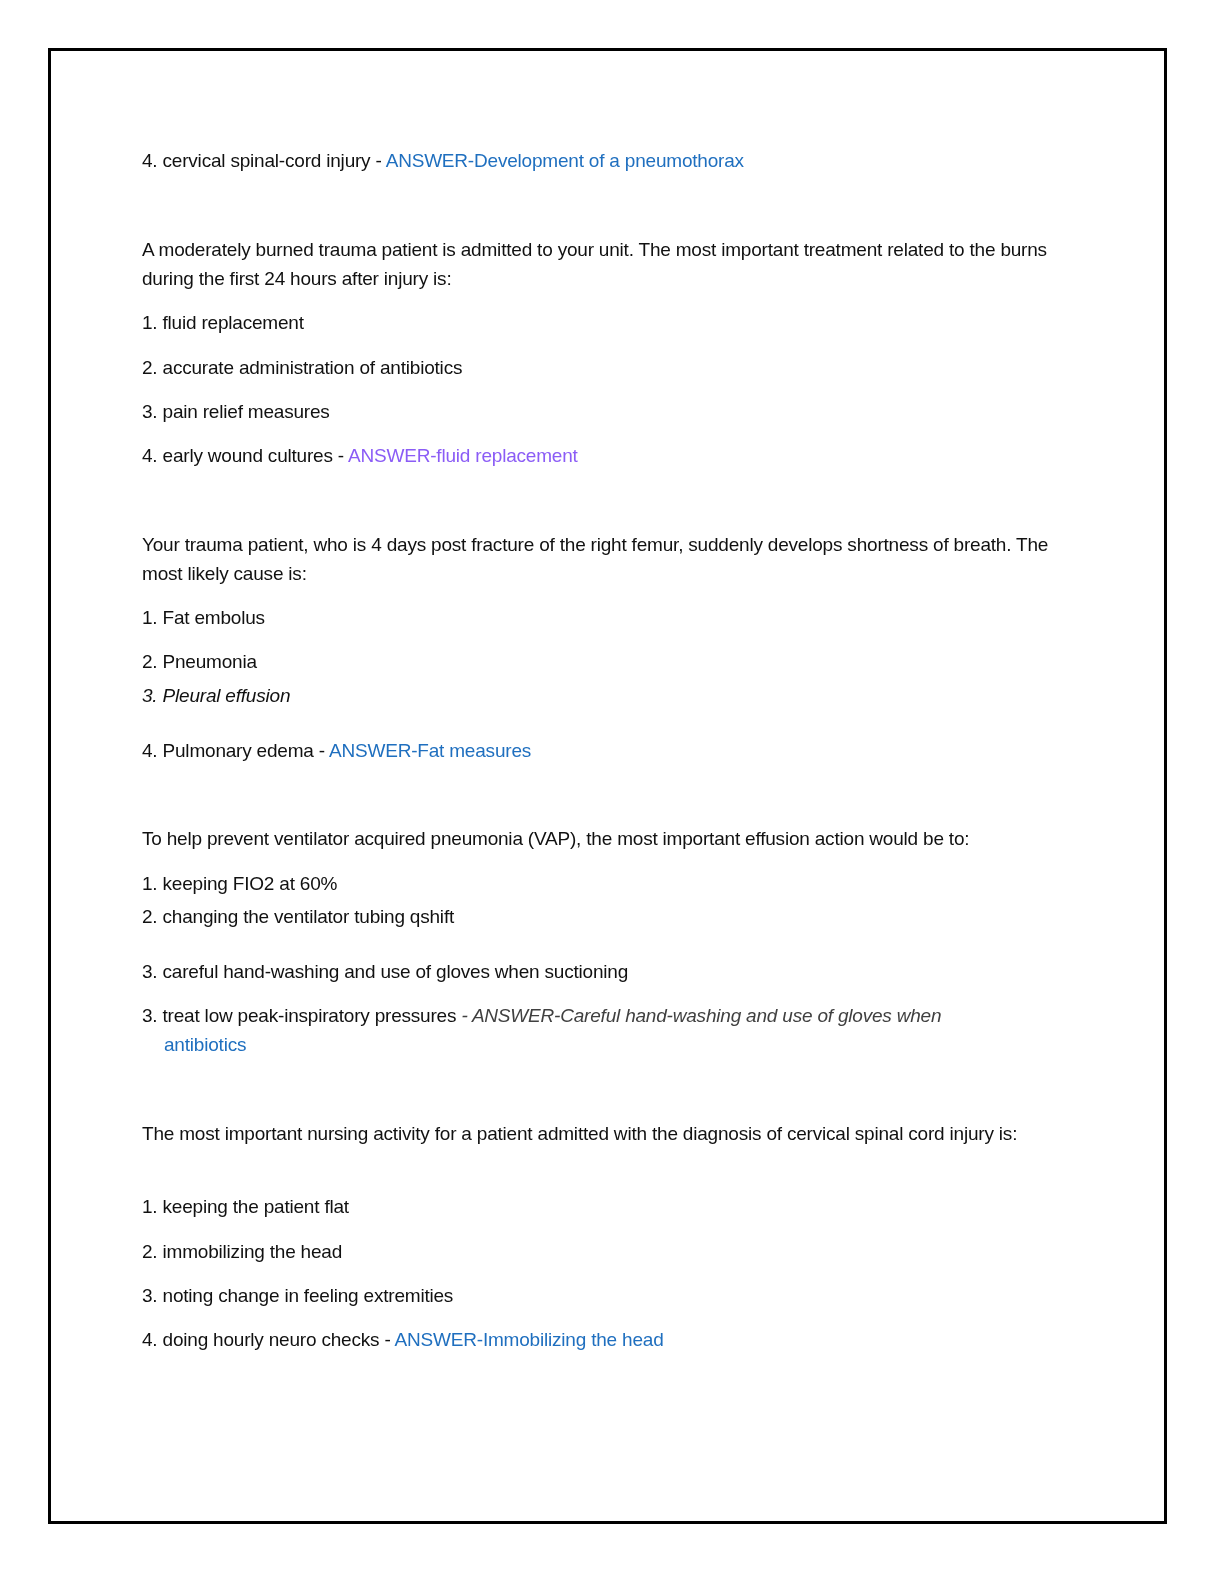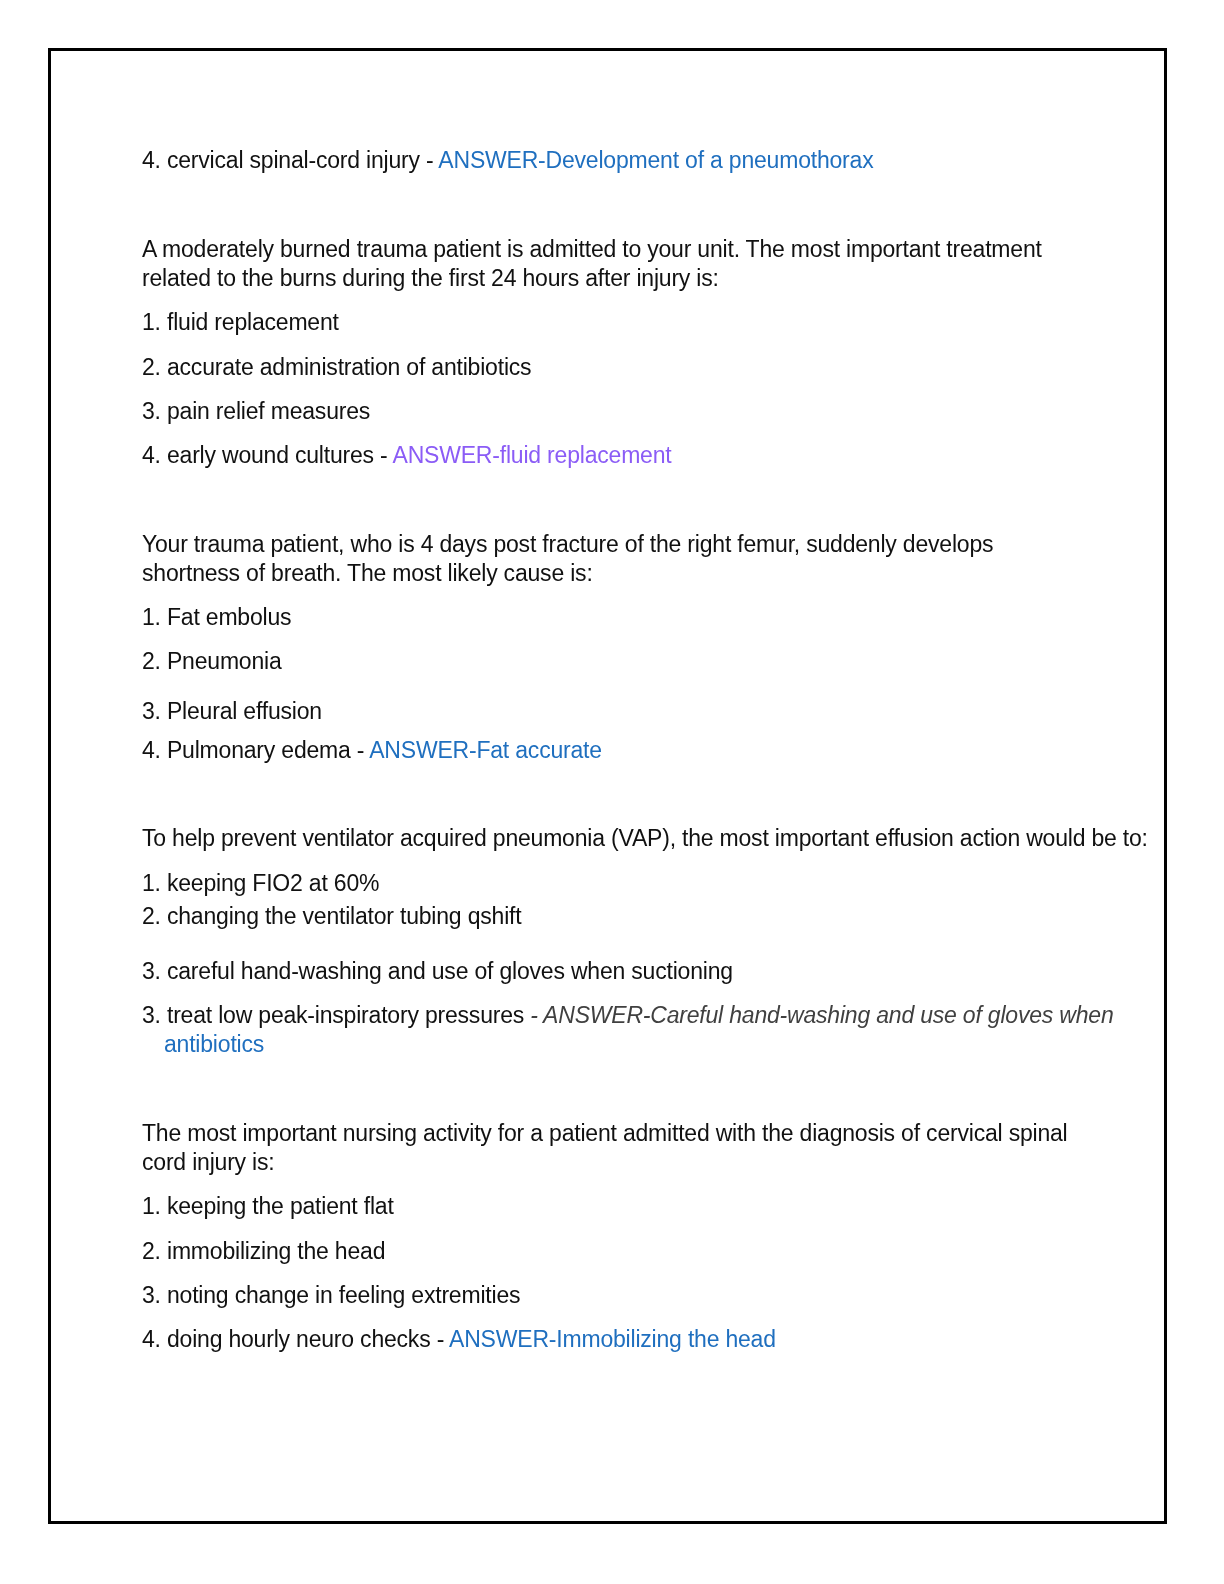--- a/index.html
+++ b/index.html
@@ -1,21 +1,21 @@
 <!DOCTYPE html>
 <html><head>
   <meta charset="utf-8">
   <style>
     html, body { margin: 0; padding: 0; background: #ffffff; }
     body { width: 1224px; height: 1584px; position: relative; overflow: hidden;
            font-family: "Liberation Sans", "DejaVu Sans", sans-serif; color: #111111; }
     .page-border { position: absolute; left: 48px; top: 48px; width: 1113px; height: 1470px;
                    border: 3px solid #000000; box-sizing: content-box; }
     .content { position: absolute; left: 142px; top: 0; width: 930px; }
-    .line { position: absolute; left: 0; font-size: 23px; line-height: 29px; white-space: nowrap; letter-spacing: -0.2px; }
+    .line { position: absolute; left: 0; font-size: 19px; line-height: 29px; white-space: nowrap; letter-spacing: -0.2px; }
     .wrap { white-space: normal; width: 930px; }
     .answer { color: #1f6fbf; }
     .indent { padding-left: 22px; }
   </style>
 </head>
 <body>
 
 <div class="page-border"></div>
 
 <div class="content">
@@ -28,23 +28,23 @@
   <div class="line" style="top:308px;"><span>1. fluid replacement</span></div>
   <div class="line" style="top:353px;"><span>2. accurate administration of antibiotics</span></div>
   <div class="line" style="top:397px;"><span>3. pain relief measures</span></div>
   <div class="line" style="top:441px;">
     <span>4. early wound cultures</span><span style="white-space: pre;"> - </span><span class="answer" style="white-space: pre; color: #8b5cf6;">ANSWER-fluid replacement</span>
   </div>
 
   <div class="line wrap" style="top:530px;">Your trauma patient, who is 4 days post fracture of the right femur, suddenly develops shortness of breath. The most likely cause is:</div>
   <div class="line" style="top:603px;"><span>1. Fat embolus</span></div>
   <div class="line" style="top:647px;"><span>2. Pneumonia</span></div>
-  <div class="line" style="top:697px;"><span>3. Pleural effusion</span></div>
+  <div class="line" style="top:681px;font-style:italic;"><span>3. Pleural effusion</span></div>
   <div class="line" style="top:736px;">
-    <span>4. Pulmonary edema</span><span style="white-space: pre;"> - </span><span class="answer" style="white-space: pre; color: rgb(31, 111, 191);">ANSWER-Fat accurate</span>
+    <span>4. Pulmonary edema</span><span style="white-space: pre;"> - </span><span class="answer" style="white-space: pre; color: rgb(31, 111, 191);">ANSWER-Fat measures</span>
   </div>
 
   <div class="line" style="top:824px;">To help prevent ventilator acquired pneumonia (VAP), the most important effusion action would be to:</div>
   <div class="line" style="top:869px;"><span>1. keeping FIO2 at 60%</span></div>
   <div class="line" style="top:878px;margin-top:24px;"><span>2. changing the ventilator tubing qshift</span></div>
   <div class="line" style="top:957px;"><span>3. careful hand-washing and use of gloves when suctioning</span></div>
   <div class="line" style="top:1001px;">
     <span>3. treat low peak-inspiratory pressures</span><span class="answer" style="white-space: pre; color: #404040; font-style: italic;"> - ANSWER-Careful hand-washing and use of gloves when</span>
   </div>
   <div class="line indent" style="top:1030px;">

